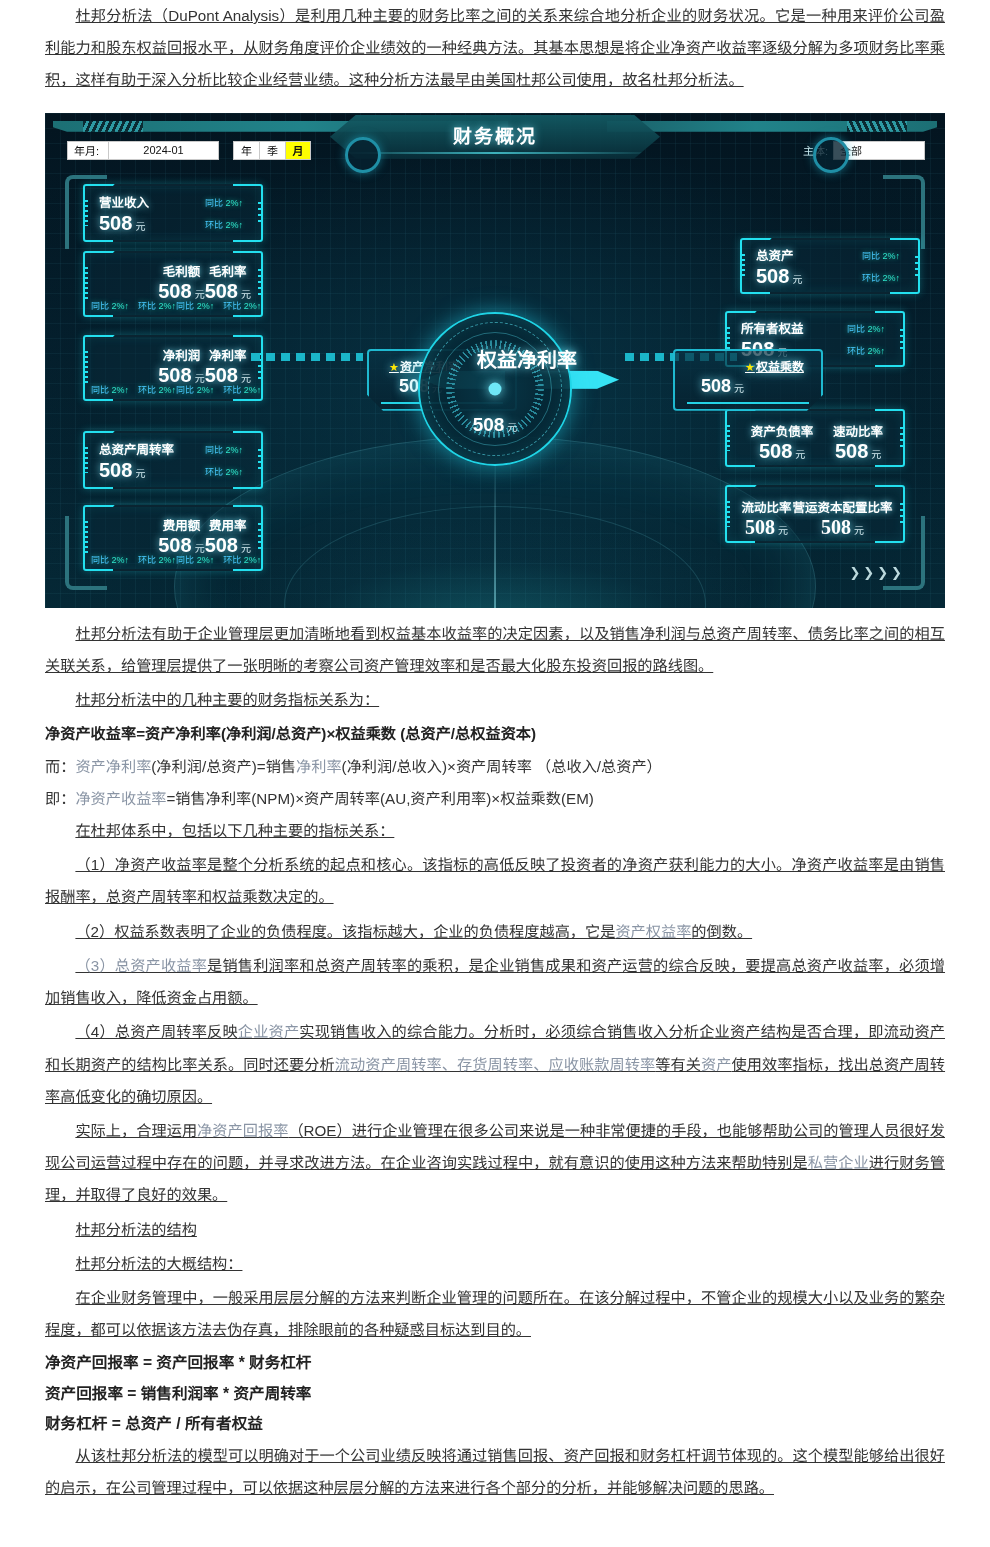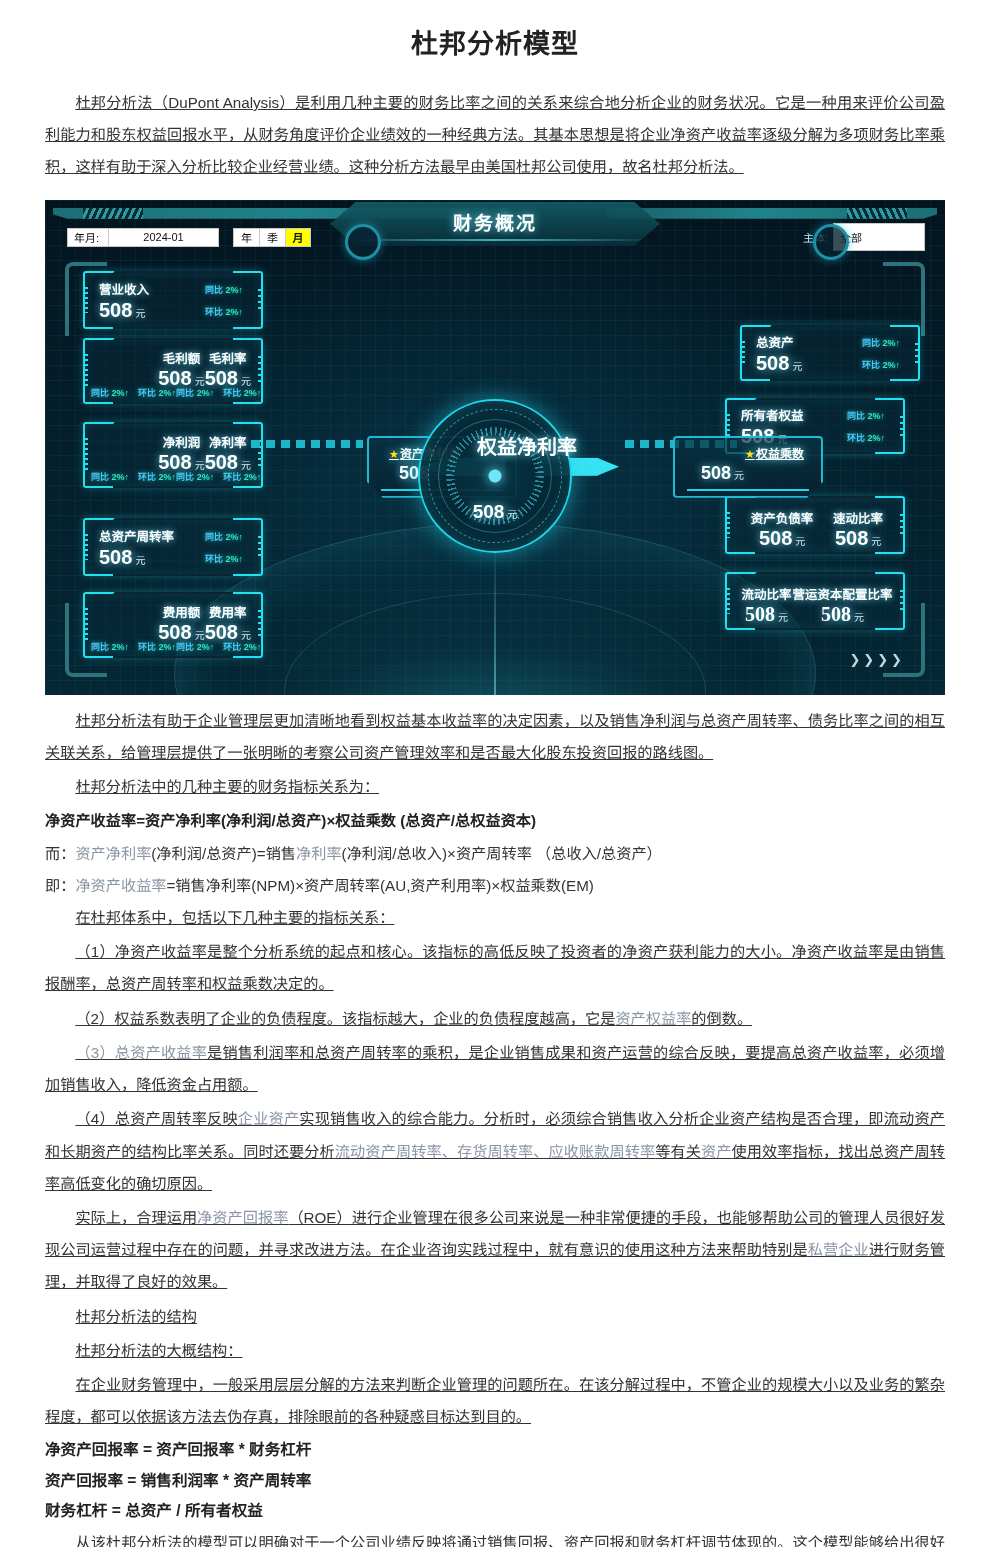--- a/index.html
+++ b/index.html
@@ -155,21 +155,21 @@
   .seg-btn{
     background:#fff;color:#111;font-size:11px;width:26px;
     display:flex;align-items:center;justify-content:center;
     border:1px solid #c9c9c9;border-right:0;box-sizing:border-box;
   }
   .seg-btn:last-child{border-right:1px solid #c9c9c9;}
   .seg-btn.active{background:#ffff00;font-weight:bold;}
   .subject-row{position:absolute;right:20px;top:28px;display:flex;align-items:center;height:19px;}
   .subject-label{color:#cfe9ee;font-size:11px;margin-right:5px;}
   .subject-input{
-    background:#fff;color:#111;font-size:11px;width:92px;height:28px;
+    background:#fff;color:#111;font-size:11px;width:92px;height:19px;
     display:flex;align-items:center;padding-left:6px;
     border:1px solid #c9c9c9;box-sizing:border-box;
   }
 
   
   .br{position:absolute;border-color:#2c737d;border-style:solid;width:38px;height:70px;}
   .br-tl{left:20px;top:62px;border-width:4px 0 0 4px;border-radius:8px 0 0 0;}
   .br-bl{left:20px;bottom:18px;border-width:0 0 4px 4px;border-radius:0 0 0 8px;}
   .br-tr{right:20px;top:62px;border-width:4px 4px 0 0;border-radius:0 8px 0 0;}
   .br-br-c{right:20px;bottom:18px;border-width:0 4px 4px 0;border-radius:0 0 8px 0;}
@@ -211,21 +211,21 @@
     color:#ffffff;font-size:12.5px;font-weight:bold;
     text-shadow:0 0 7px rgba(120,235,255,.85);
     white-space:nowrap;
   }
   .m-val{
     color:#ffffff;font-size:20px;font-weight:bold;line-height:1.05;
     text-shadow:0 0 9px rgba(120,235,255,.9);white-space:nowrap;
   }
   .m-unit{font-size:10px;font-weight:normal;color:#d6ecf2;margin-left:3px;}
   .cmp{
-    color:#2fe3c9;font-size:9px;white-space:nowrap;font-weight:bold;
+    color:#2fe3c9;font-size:9px;white-space:nowrap;font-weight:normal;
     text-shadow:0 0 5px rgba(40,230,200,.7);
     text-align:right;
   }
   .cmp .lab{color:#49c8ff;}
   .cmp .up{color:#2fe3c9;}
 
   
   .single-row{display:flex;align-items:center;justify-content:space-between;height:100%;}
   .single-left{display:flex;flex-direction:column;justify-content:center;gap:2px;}
   .single-right{display:flex;flex-direction:column;justify-content:center;gap:9px;padding-right:8px;}
@@ -321,21 +321,20 @@
     top:240px;
   }
   .aw-l{left:206px;width:112px;}
   .aw-r{left:580px;width:112px;}
 </style>
 </head>
 <body>
 
 <div class="page">
 
-  <h1 class="doc-title">杜邦分析模型</h1>
 
   <div class="body-col">
     <p class="para">杜邦分析法（DuPont Analysis）是利用几种主要的财务比率之间的关系来综合地分析企业的财务状况。它是一种用来评价公司盈利能力和股东权益回报水平，从财务角度评价企业绩效的一种经典方法。其基本思想是将企业净资产收益率逐级分解为多项财务比率乘积，这样有助于深入分析比较企业经营业绩。这种分析方法最早由美国杜邦公司使用，故名杜邦分析法。</p>
   </div>
 
   <div class="dash-wrap">
   <div class="dashboard">
     <div class="grid-overlay"></div>
     <div class="halo"></div>
     <div class="halo2"></div>

